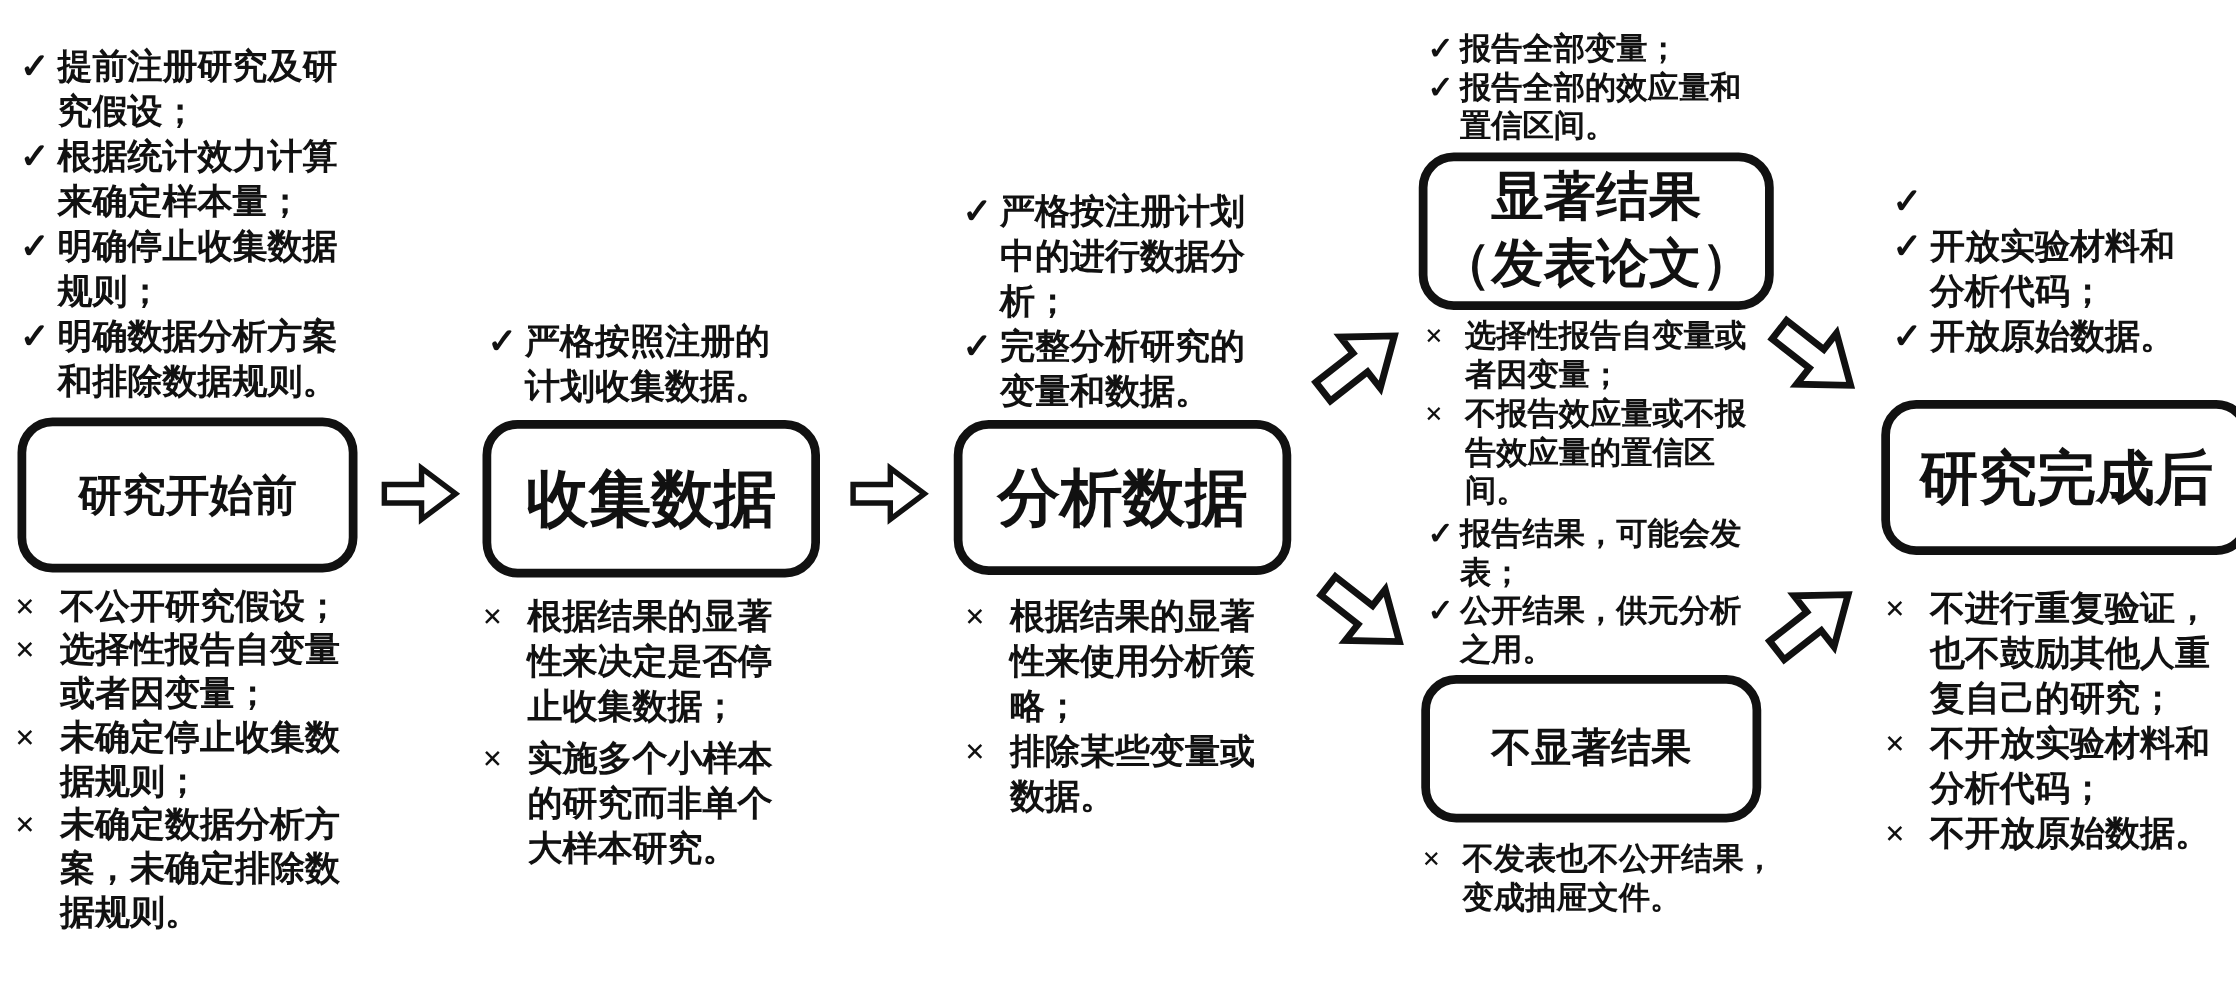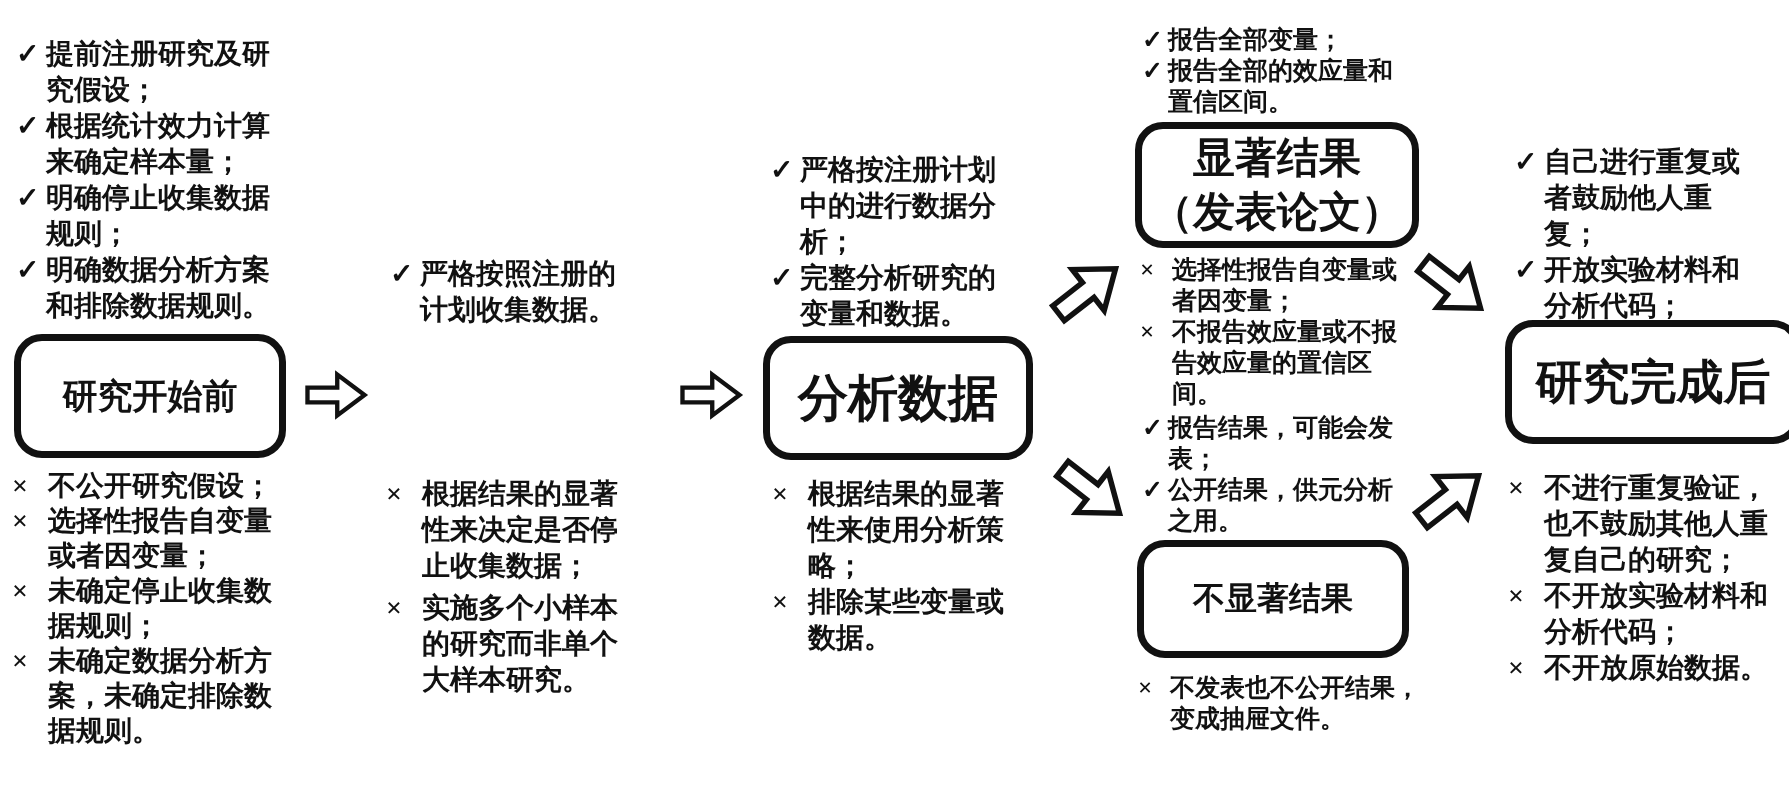--- a/index.html
+++ b/index.html
@@ -85,20 +85,23 @@
       <use href="#blockArrow" xlink:href="#blockArrow"></use>
     </svg>
 
   <div class="list lg goodlist" style="left:390px;top:256px;width:236px;">
     <div class="item">
       <span class="mk">✓</span>
       <span class="tx">严格按照注册的计划收集数据。</span>
     </div>
   </div>
 
+  <div class="stage-box" style="left:386px;top:336px;width:270px;height:126px;font-size:50px;">
+    <span>收集数据</span>
+  </div>
 
   <div class="list lg badlist" style="left:386px;top:476px;width:240px;">
     <div class="item">
       <span class="mk">×</span>
       <span class="tx">根据结果的显著性来决定是否停止收集数据；</span>
     </div>
     <div class="item" style="margin-top:6px;">
       <span class="mk">×</span>
       <span class="tx">实施多个小样本的研究而非单个大样本研究。</span>
     </div>
@@ -193,21 +196,20 @@
   <svg class="arrow" viewBox="0 0 100 84" style="left:1408px;top:253px;width:88px;height:66px;transform:rotate(38deg);">
       <use href="#blockArrow" xlink:href="#blockArrow"></use>
     </svg>
   <svg class="arrow" viewBox="0 0 100 84" style="left:1406px;top:465px;width:88px;height:66px;transform:rotate(-38deg);">
       <use href="#blockArrow" xlink:href="#blockArrow"></use>
     </svg>
 
   <div class="list lg goodlist" style="left:1514px;top:144px;width:250px;">
     <div class="item">
       <span class="mk">✓</span>
-      <span class="tx">自己进行重复或者鼓励他人重复；</span>
     </div>
     <div class="item">
       <span class="mk">✓</span>
       <span class="tx">开放实验材料和分析代码；</span>
     </div>
     <div class="item">
       <span class="mk">✓</span>
       <span class="tx">开放原始数据。</span>
     </div>
   </div>

